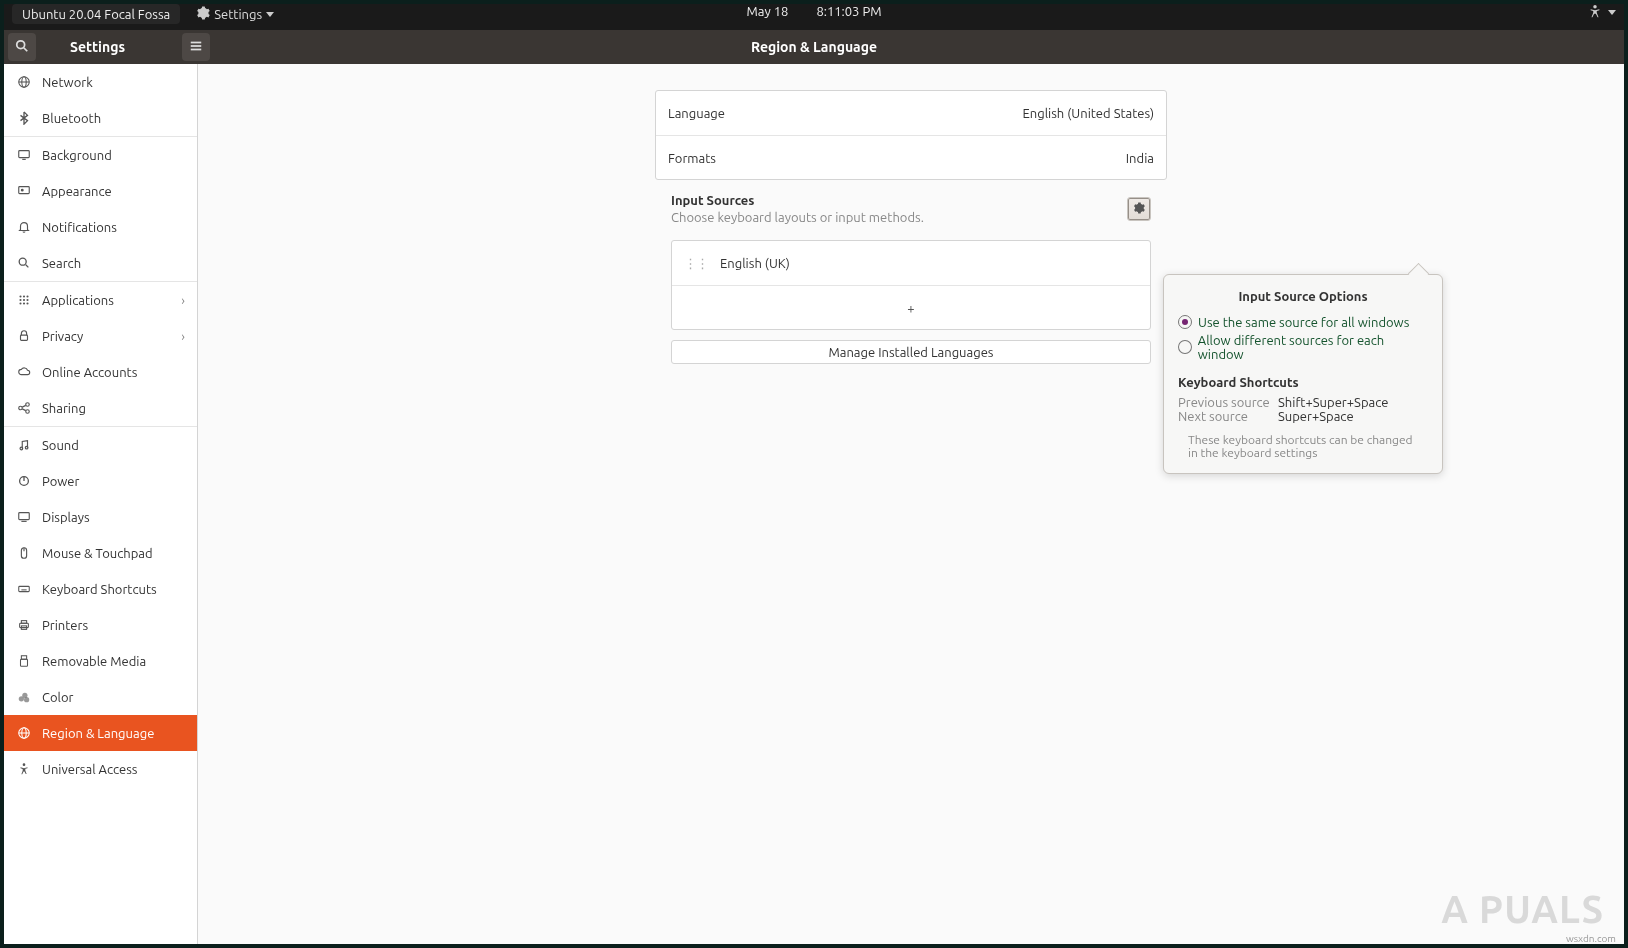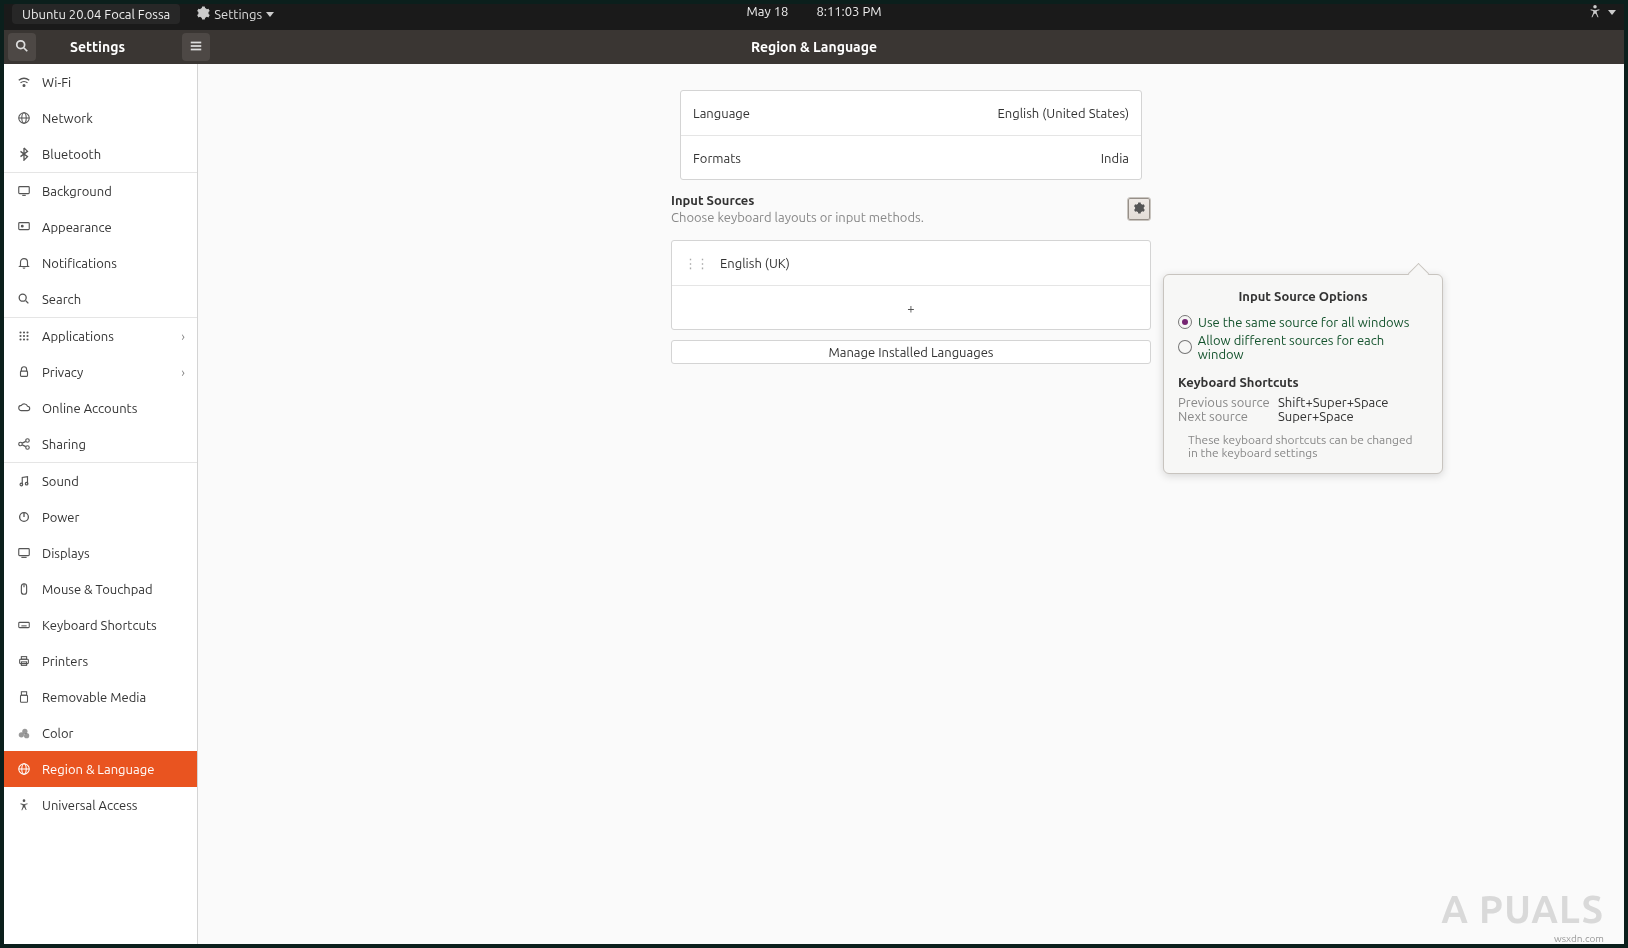--- a/index.html
+++ b/index.html
@@ -32,21 +32,21 @@
 .sidebar { width: 194px; border-right:1px solid #d4d4d4; background:#fff; overflow-y:auto;}
 .side-item { display:flex; align-items:center; height:36px; padding:0 12px; gap:10px; color:#333; position:relative;}
 .side-item .chev { position:absolute; right:12px; color:#888;}
 .side-item .icon { width:16px; display:flex; justify-content:center; color:#555;}
 .side-sep { height:1px; background:#e5e5e5; margin:0;}
 .side-item.active { background:#e95420; color:#fff;}
 .side-item.active .icon { color:#fff;}
 
 
 .main { flex:1; background:#fafafa; position:relative; padding-top:26px; display:flex; flex-direction:column; align-items:center;}
-.panel-card { width:462px; border:1px solid #d4d4d4; border-radius:3px; background:#fff;}
+.panel-card { width:512px; border:1px solid #d4d4d4; border-radius:3px; background:#fff;}
 .panel-row { display:flex; justify-content:space-between; align-items:center; height:44px; padding:0 12px;}
 .panel-row + .panel-row { border-top:1px solid #e5e5e5;}
 .panel-row .k { color:#333;}
 .panel-row .v { color:#333;}
 
 .section-head { width:480px; margin-top:13px; display:flex; align-items:center; }
 .section-head .texts { flex:1;}
 .section-head .title { font-weight:bold; color:#333;}
 .section-head .desc { color:#888; margin-top:3px;}
 .gear-btn { width:24px; height:24px; border:1px solid #c8c4bf; background:linear-gradient(#efeae6,#e2dcd6); border-radius:3px; display:flex; align-items:center; justify-content:center; color:#555; cursor:pointer; box-shadow:0 0 0 1px #bcb7b1 inset;}
@@ -65,21 +65,21 @@
 .pop-title { text-align:center; font-weight:bold; margin-bottom:12px; color:#333;}
 .radio-row { display:flex; align-items:center; gap:6px; margin:4px 0; color:#14532d;}
 .radio { width:14px; height:14px; border-radius:50%; border:1px solid #777; display:inline-flex; align-items:center; justify-content:center;}
 .radio.sel::after { content:""; width:6px; height:6px; border-radius:50%; background:#762572;}
 .pop-sub { font-weight:bold; margin-top:14px; margin-bottom:6px; color:#333;}
 .kb-row { display:flex; gap:8px; font-size:12px;}
 .kb-row .lbl { width:92px; color:#888;}
 .kb-row .val { color:#333;}
 .pop-note { color:#888; font-size:12px; margin-top:10px; padding-left:10px; padding-right:6px;}
 
-.watermark { position:absolute; right:20px; bottom:0px; font-size:10px; color:#999;}
+.watermark { position:absolute; right:8px; bottom:0px; font-size:10px; color:#999;}
 .brandmark { position:absolute; right:20px; bottom:14px; font-size:38px; font-weight:bold; letter-spacing:1px; color:rgba(100,100,100,0.22);}
 
 svg { width:14px; height:14px; }
 </style>
 </head>
 <body>
 
 <div class="frame">
 
   <div class="topbar">
@@ -128,30 +128,20 @@
             <line x1="2" y1="12" x2="14" y2="12"></line>
           </svg>
       </span>
     </div>
     <span class="hb-title-center">Region &amp; Language</span>
   </div>
 
   <div class="split">
 
     <div class="sidebar">
-      <div class="side-item">
-          <span class="icon">
-            <svg viewBox="0 0 16 16" fill="none" stroke="#555" stroke-width="1.5">
-              <path d="M2 6a10 10 0 0112 0"></path>
-              <path d="M4 9a6 6 0 018 0"></path>
-              <circle cx="8" cy="12" r="1" fill="#555"></circle>
-            </svg>
-          </span>
-          <span>Wi-Fi</span>
-        </div>
       <div class="side-item">
           <span class="icon">
             <svg viewBox="0 0 16 16" fill="none" stroke="#555" stroke-width="1.2">
               <circle cx="8" cy="8" r="6"></circle>
               <ellipse cx="8" cy="8" rx="2.5" ry="6"></ellipse>
               <line x1="2" y1="8" x2="14" y2="8"></line>
             </svg>
           </span>
           <span>Network</span>
         </div>

